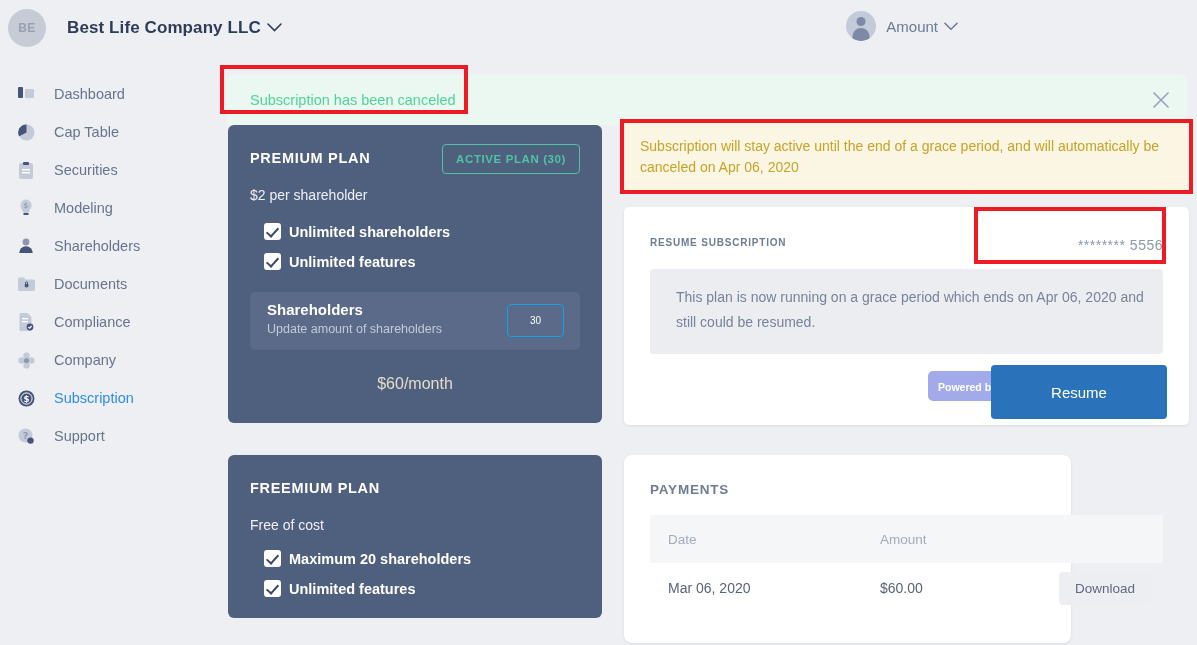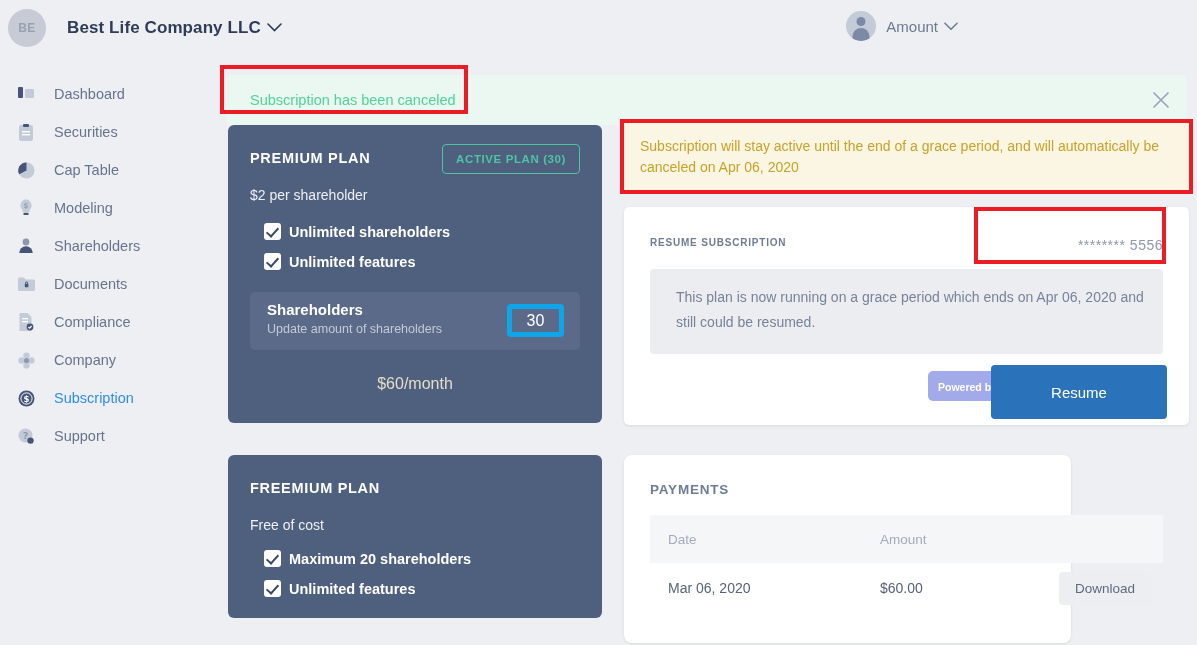--- a/index.html
+++ b/index.html
@@ -116,22 +116,22 @@
   .feat-text { margin-left: 8px; font-size: 14.5px; font-weight: bold; color: #fff; }
 
   .sh-box {
     position: absolute; left: 22px; top: 167px; width: 330px; height: 58px;
     background: #5a6a88; border-radius: 5px;
   }
   .sh-title { position: absolute; left: 17px; top: 9px; font-size: 15px; font-weight: bold; color:#fff; }
   .sh-sub { position: absolute; left: 17px; top: 30px; font-size: 12.5px; color: #c3cad8; }
   .sh-input {
     position: absolute; right: 16px; top: 12px; width: 57px; height: 33px;
-    background: transparent; border: 5px solid #0ea5e9; border-radius: 4px;
-    color: #fff; font-size: 16px; font-family: "Liberation Sans", sans-serif;
+    background: transparent; border: 1px solid #0ea5e9; border-radius: 4px;
+    color: #fff; font-size: 10px; font-family: "Liberation Sans", sans-serif;
     text-align: center; outline: none;
   }
   .month-price {
     position: absolute; left: 0; right: 0; top: 250px; text-align: center;
     font-size: 16px; color: #e4ddc9;
   }
 
   
   .warn-box {
     position: absolute; left: 408px; top: 68px; width: 565px; height: 67px;
@@ -242,38 +242,38 @@
       <svg width="17" height="14" viewBox="0 0 17 14">
           <rect x="0" y="0" width="5" height="11" rx="1" fill="#46547a"></rect>
           <rect x="7" y="2" width="9" height="9" rx="1" fill="#c3cad8"></rect>
         </svg>
     </span>
     <span class="nav-label">Dashboard</span>
   </div>
 
   <div class="nav-item">
     <span class="nav-ico">
+      <svg width="17" height="17" viewBox="0 0 17 17">
+          <circle cx="8.5" cy="8.5" r="8" fill="#c3cad8"></circle>
+          <path d="M8.5 8.5 L8.5 0.5 A8 8 0 0 0 1.2 12.3 Z" fill="#46547a"></path>
+        </svg>
+    </span>
+    <span class="nav-label">Cap Table</span>
+  </div>
+
+  <div class="nav-item">
+    <span class="nav-ico">
       <svg width="14" height="17" viewBox="0 0 14 17">
           <rect x="0" y="1" width="14" height="16" rx="2" fill="#c3cad8"></rect>
           <rect x="4" y="0" width="6" height="3" rx="1" fill="#46547a"></rect>
           <rect x="3" y="7" width="8" height="1.4" fill="#fff"></rect>
           <rect x="3" y="10" width="8" height="1.4" fill="#fff"></rect>
         </svg>
     </span>
     <span class="nav-label">Securities</span>
-  </div>
-
-  <div class="nav-item">
-    <span class="nav-ico">
-      <svg width="17" height="17" viewBox="0 0 17 17">
-          <circle cx="8.5" cy="8.5" r="8" fill="#c3cad8"></circle>
-          <path d="M8.5 8.5 L8.5 0.5 A8 8 0 0 0 1.2 12.3 Z" fill="#46547a"></path>
-        </svg>
-    </span>
-    <span class="nav-label">Cap Table</span>
   </div>
 
   <div class="nav-item">
     <span class="nav-ico">
       <svg width="14" height="18" viewBox="0 0 14 18">
           <path d="M7 0.5 A6 6 0 0 1 10.5 11 L10.5 13 L3.5 13 L3.5 11 A6 6 0 0 1 7 0.5 Z" fill="#c3cad8"></path>
           <rect x="4.3" y="13.8" width="5.4" height="2.2" rx="1" fill="#46547a"></rect>
           <text x="7" y="9" font-size="7" fill="#7a869e" text-anchor="middle" font-family="DejaVu Sans">$</text>
         </svg>
     </span>

